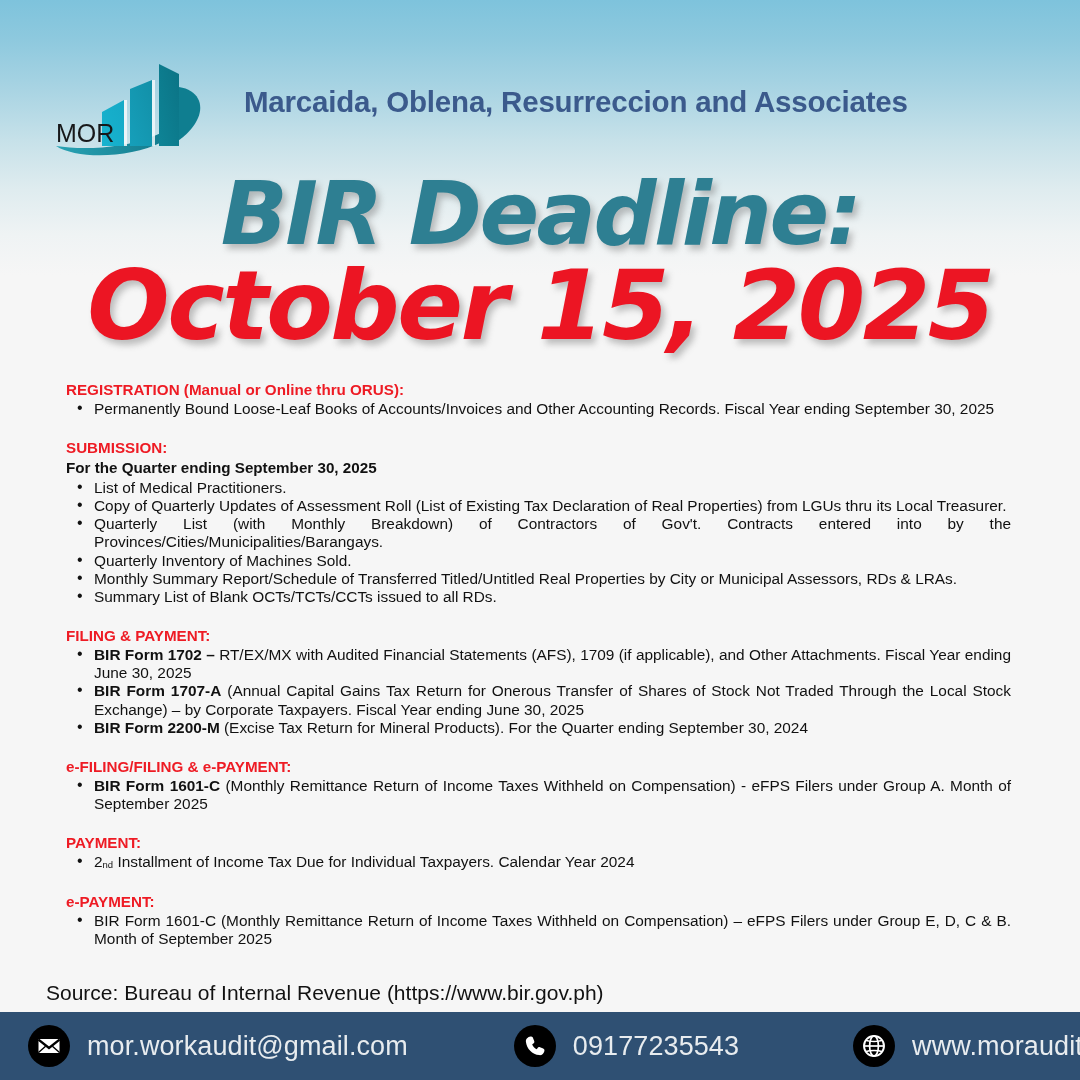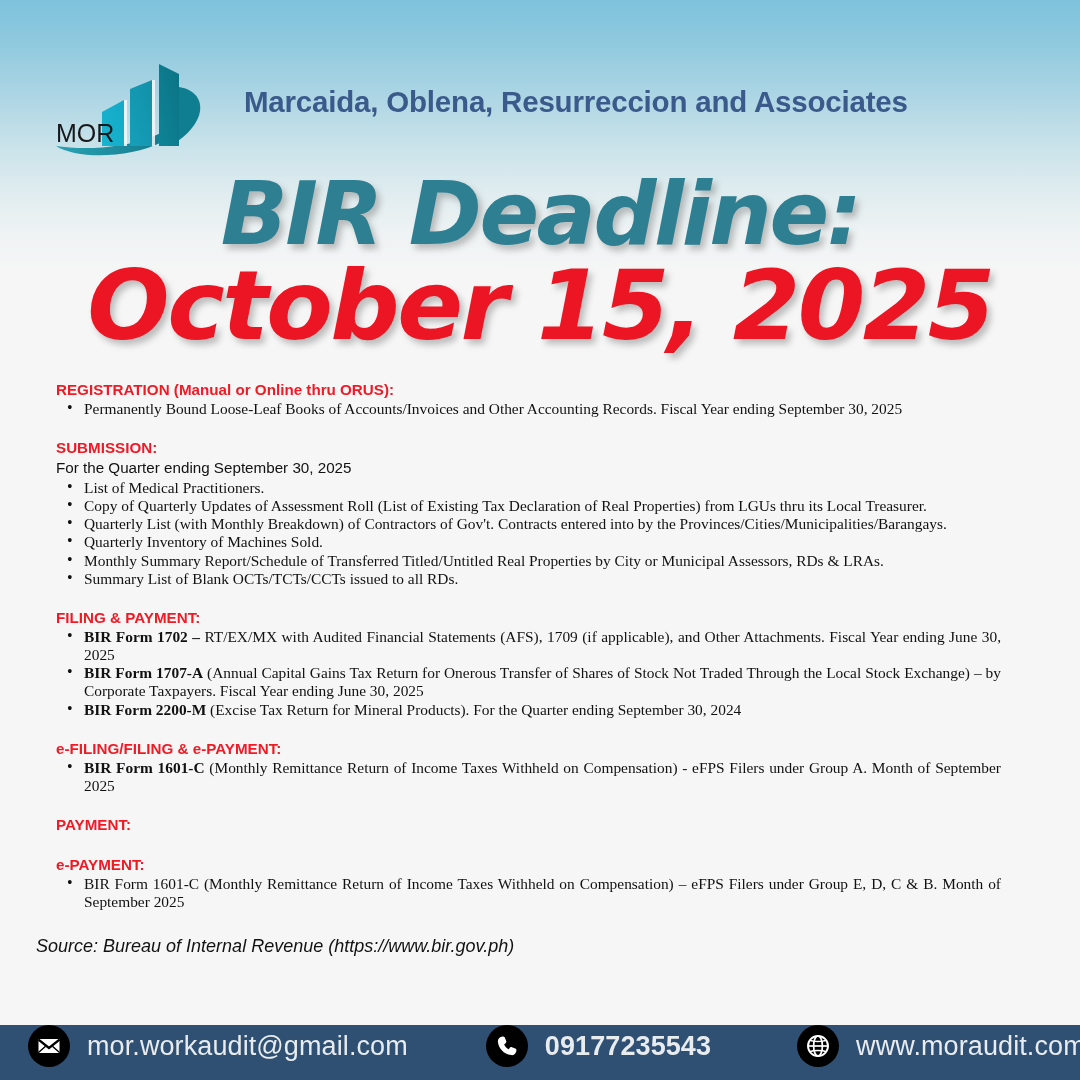--- a/index.html
+++ b/index.html
@@ -69,43 +69,42 @@
   #title-line2 {
     font-size:97px;
     color:#ec1523;
     text-shadow:4px 5px 6px rgba(120,120,120,0.45);
     margin-top:4px;
   }
 
   
   #body-content {
     position:absolute;
-    left:56px; top:380px;
+    left:66px; top:380px;
     width:945px;
     color:#111111;
   }
   .sec-head {
     font-size:15.2px;
     font-weight:bold;
     color:#ee1b24;
     line-height:1.25;
     margin-bottom:1px;
   }
   .sub-head {
     font-size:15.2px;
-    font-weight:normal;
+    font-weight:bold;
     color:#111;
     line-height:1.3;
     margin-bottom:1px;
   }
   ul.blist {
     list-style:none;
     margin:0 0 0 0;
     padding:0;
-    font-family:Liberation Serif, serif;
   }
   ul.blist > li {
     position:relative;
     padding-left:28px;
     font-size:15.4px;
     line-height:1.18;
     text-align:justify;
     margin-bottom:0px;
   }
   ul.blist > li.nojust { text-align:left; }
@@ -120,44 +119,44 @@
   ul.blist > li b { font-weight:bold; }
   .gap { height:20px; }
   sup.ord {
     font-size:9.5px;
     vertical-align:baseline;
     position:relative;
     top:1px;
     letter-spacing:0;
   }
   #source-line {
-    margin-top:24px;
+    margin-top:32px;
     margin-left:-20px;
-    font-size:18px;
+    font-size:21px;
     color:#121212;
     line-height:1.2;
-    font-style:italic;
   }
 
   
   #footer {
     position:absolute;
     left:0; bottom:0;
-    width:1080px; height:55px;
+    width:1080px; height:68px;
     background:#2f5073;
     display:flex;
-    align-items:flex-start;
+    align-items:center;
+    gap:28px;
   }
   .contact {
     display:flex;
     align-items:center;
     flex:0 0 auto;
   }
   #contact-email { margin-left:28px; }
-  #contact-phone { margin-left:78px;font-weight:bold; }
+  #contact-phone { margin-left:78px; }
   #contact-web   { margin-left:86px; }
   .cicon {
     width:42px; height:42px;
     border-radius:50%;
     background:#000;
     display:flex; align-items:center; justify-content:center;
     flex:0 0 auto;
   }
   .cicon svg { display:block; }
   .ctext {
@@ -242,20 +241,23 @@
           <li><b>BIR Form 1707-A</b><span> (Annual Capital Gains Tax Return for Onerous Transfer of Shares of Stock Not Traded Through the Local Stock Exchange) – by Corporate Taxpayers. Fiscal Year ending June 30, 2025</span></li>
           <li class="nojust"><b>BIR Form 2200-M</b><span> (Excise Tax Return for Mineral Products). For the Quarter ending September 30, 2024</span></li>
         </ul>
         <div class="gap"></div>
         <div class="sec-head">e-FILING/FILING &amp; e-PAYMENT:</div>
         <ul class="blist">
           <li><b>BIR Form 1601-C</b><span> (Monthly Remittance Return of Income Taxes Withheld on Compensation) - eFPS Filers under Group A. Month of September 2025</span></li>
         </ul>
         <div class="gap"></div>
         <div class="sec-head">PAYMENT:</div>
+        <ul class="blist">
+          <li class="nojust"><span>2</span><sup class="ord">nd</sup><span> Installment of Income Tax Due for Individual Taxpayers. Calendar Year 2024</span></li>
+        </ul>
         <div class="gap"></div>
         <div class="sec-head">e-PAYMENT:</div>
         <ul class="blist">
           <li><span>BIR Form 1601-C (Monthly Remittance Return of Income Taxes Withheld on Compensation) – eFPS Filers under Group E, D, C &amp; B. Month of September 2025</span></li>
         </ul>
       </div>
     <div id="source-line">Source: Bureau of Internal Revenue (https://www.bir.gov.ph)</div>
   </div>
 
   <div id="footer">

